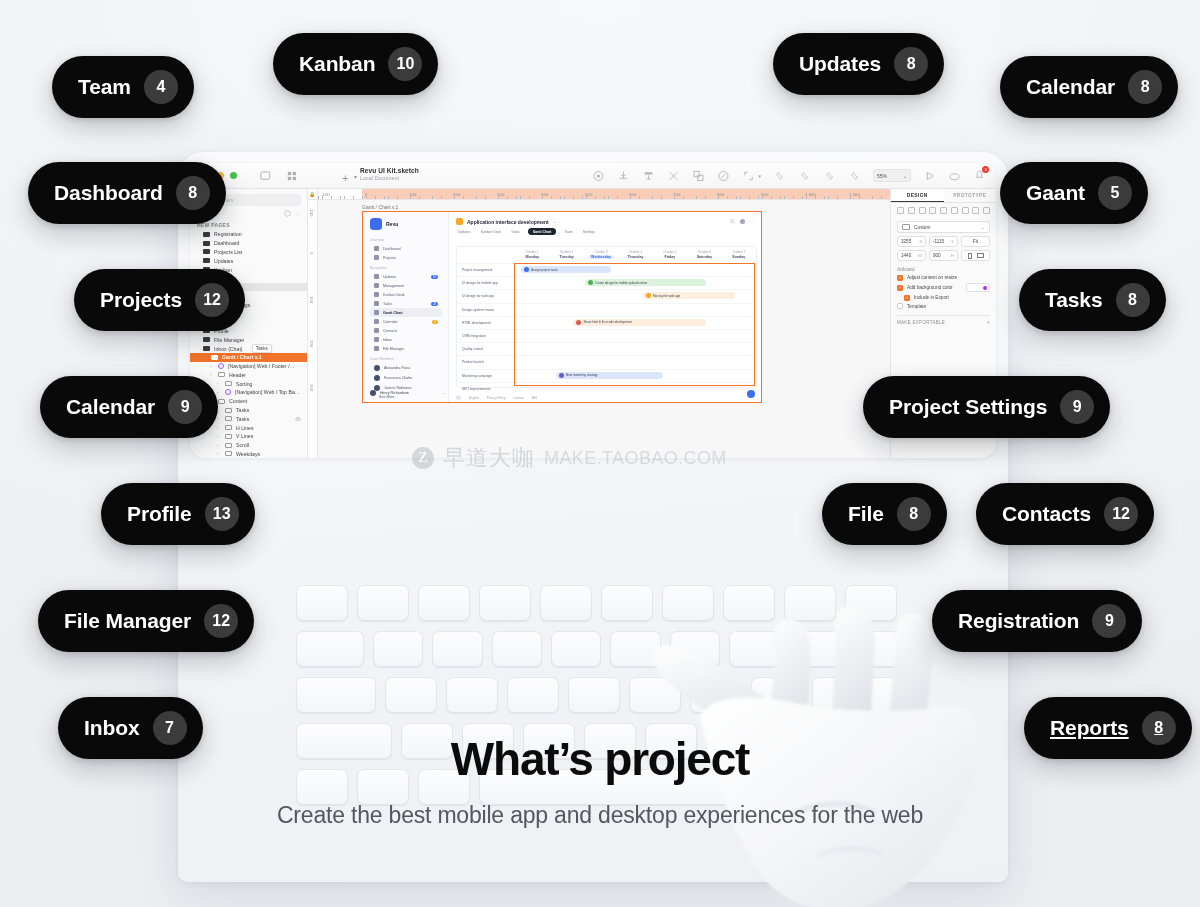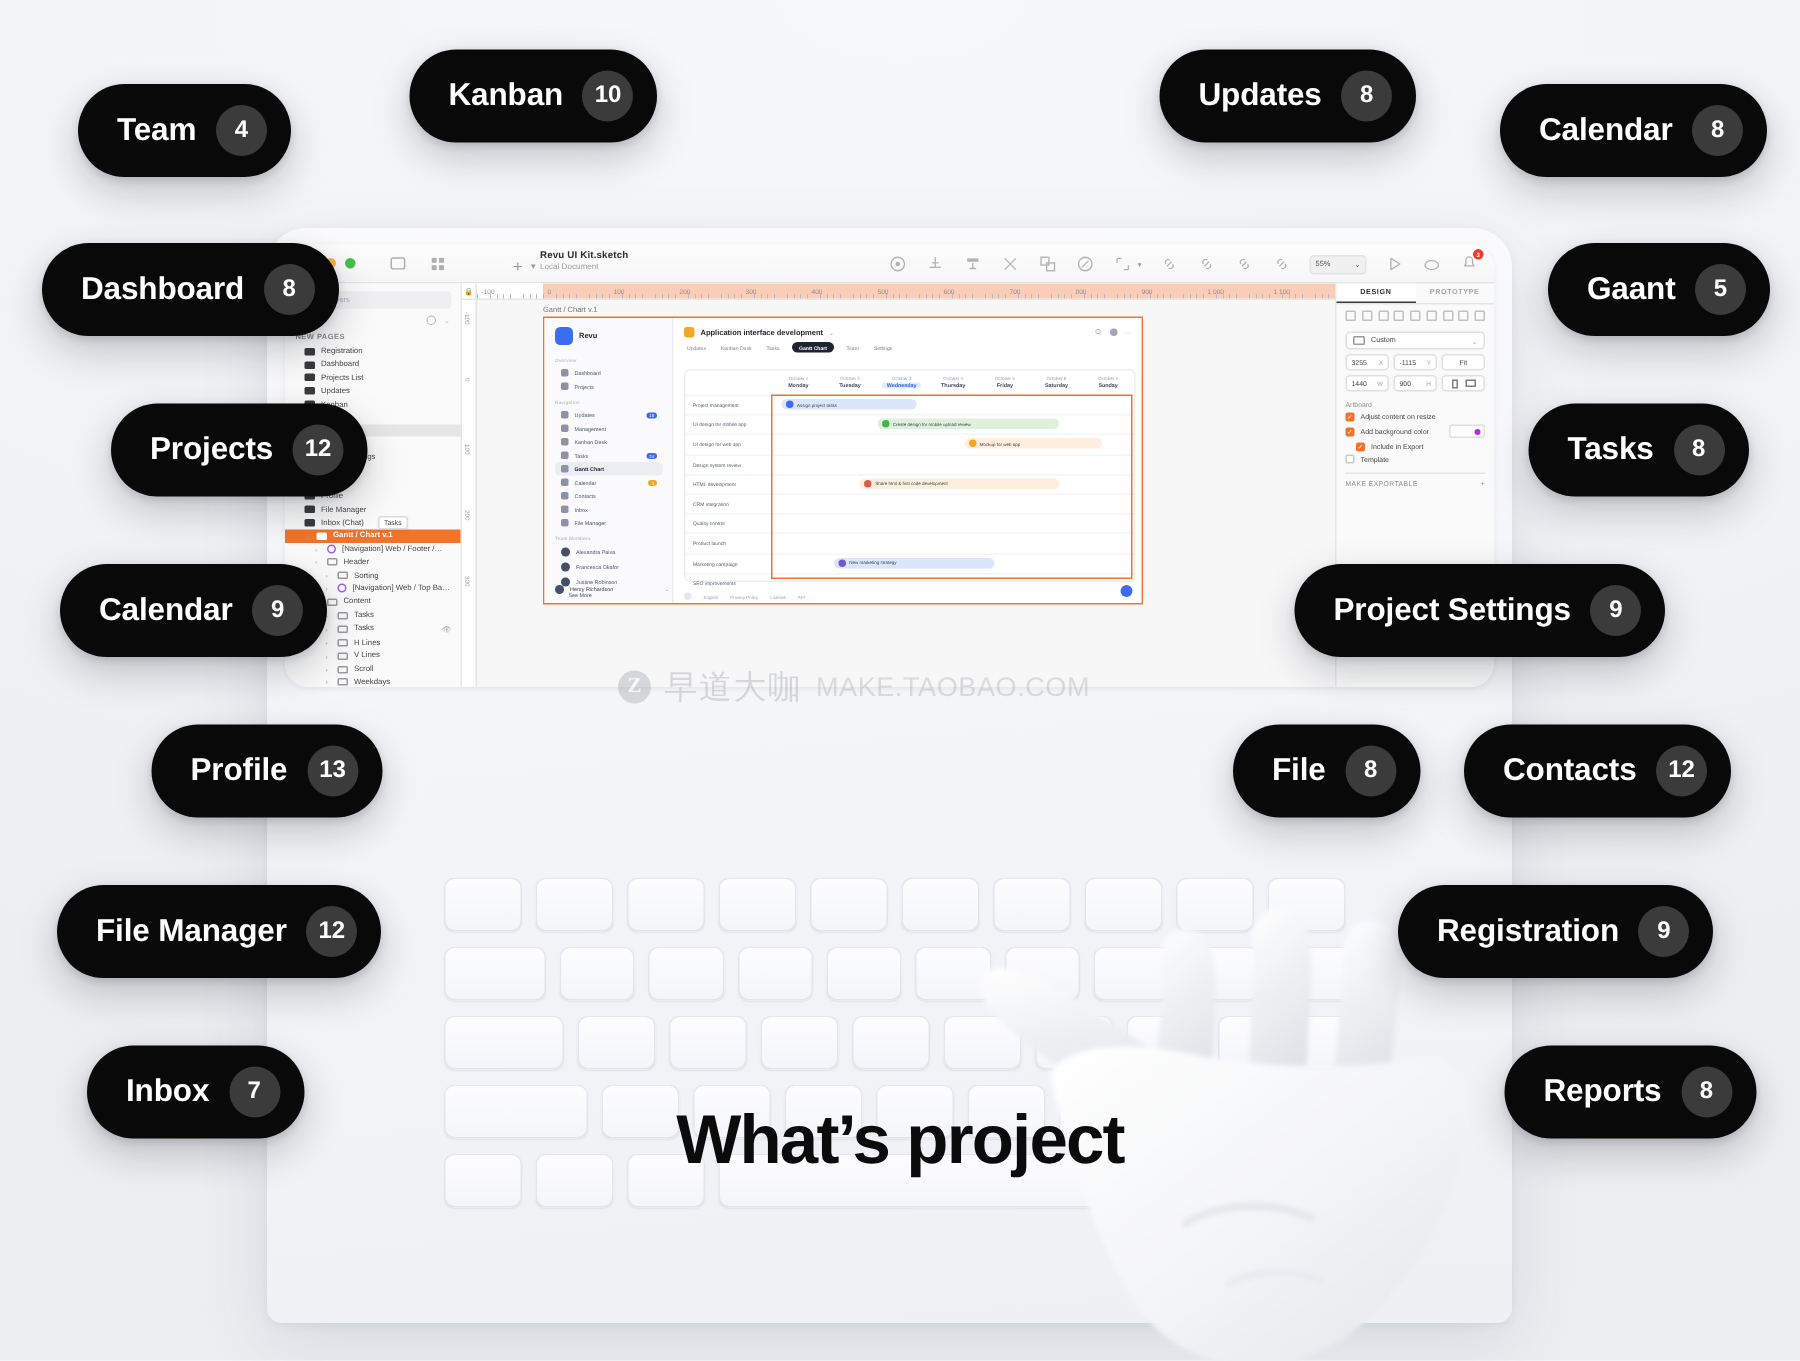--- a/index.html
+++ b/index.html
@@ -945,21 +945,21 @@
       <span class="cnt">8</span>
     </div>
     <div class="pill" style="left: 1000px; top: 56px;">
       <span class="lbl">Calendar</span>
       <span class="cnt">8</span>
     </div>
     <div class="pill" style="left: 28px; top: 162px;">
       <span class="lbl">Dashboard</span>
       <span class="cnt">8</span>
     </div>
-    <div class="pill" style="left: 1032px; top: 162px;">
+    <div class="pill" style="left: 1000px; top: 162px;">
       <span class="lbl">Gaant</span>
       <span class="cnt">5</span>
     </div>
     <div class="pill" style="left: 74px; top: 269px;">
       <span class="lbl">Projects</span>
       <span class="cnt">12</span>
     </div>
     <div class="pill" style="left: 1019px; top: 269px;">
       <span class="lbl">Tasks</span>
       <span class="cnt">8</span>
@@ -989,21 +989,22 @@
       <span class="cnt">12</span>
     </div>
     <div class="pill" style="left: 932px; top: 590px;">
       <span class="lbl">Registration</span>
       <span class="cnt">9</span>
     </div>
     <div class="pill" style="left: 58px; top: 697px;">
       <span class="lbl">Inbox</span>
       <span class="cnt">7</span>
     </div>
-    <div class="pill" style="left: 1003px; top: 697px;">
+    <div class="pill" style="left: 1024px; top: 697px; text-decoration: underline;">
       <span class="lbl">Reports</span>
       <span class="cnt">8</span>
     </div>
   </div>
 
 <div class="hero">
   <h1>What’s project</h1>
+  <p>Create the best mobile app and desktop experiences for the web</p>
 </div>
 
 </body></html>

